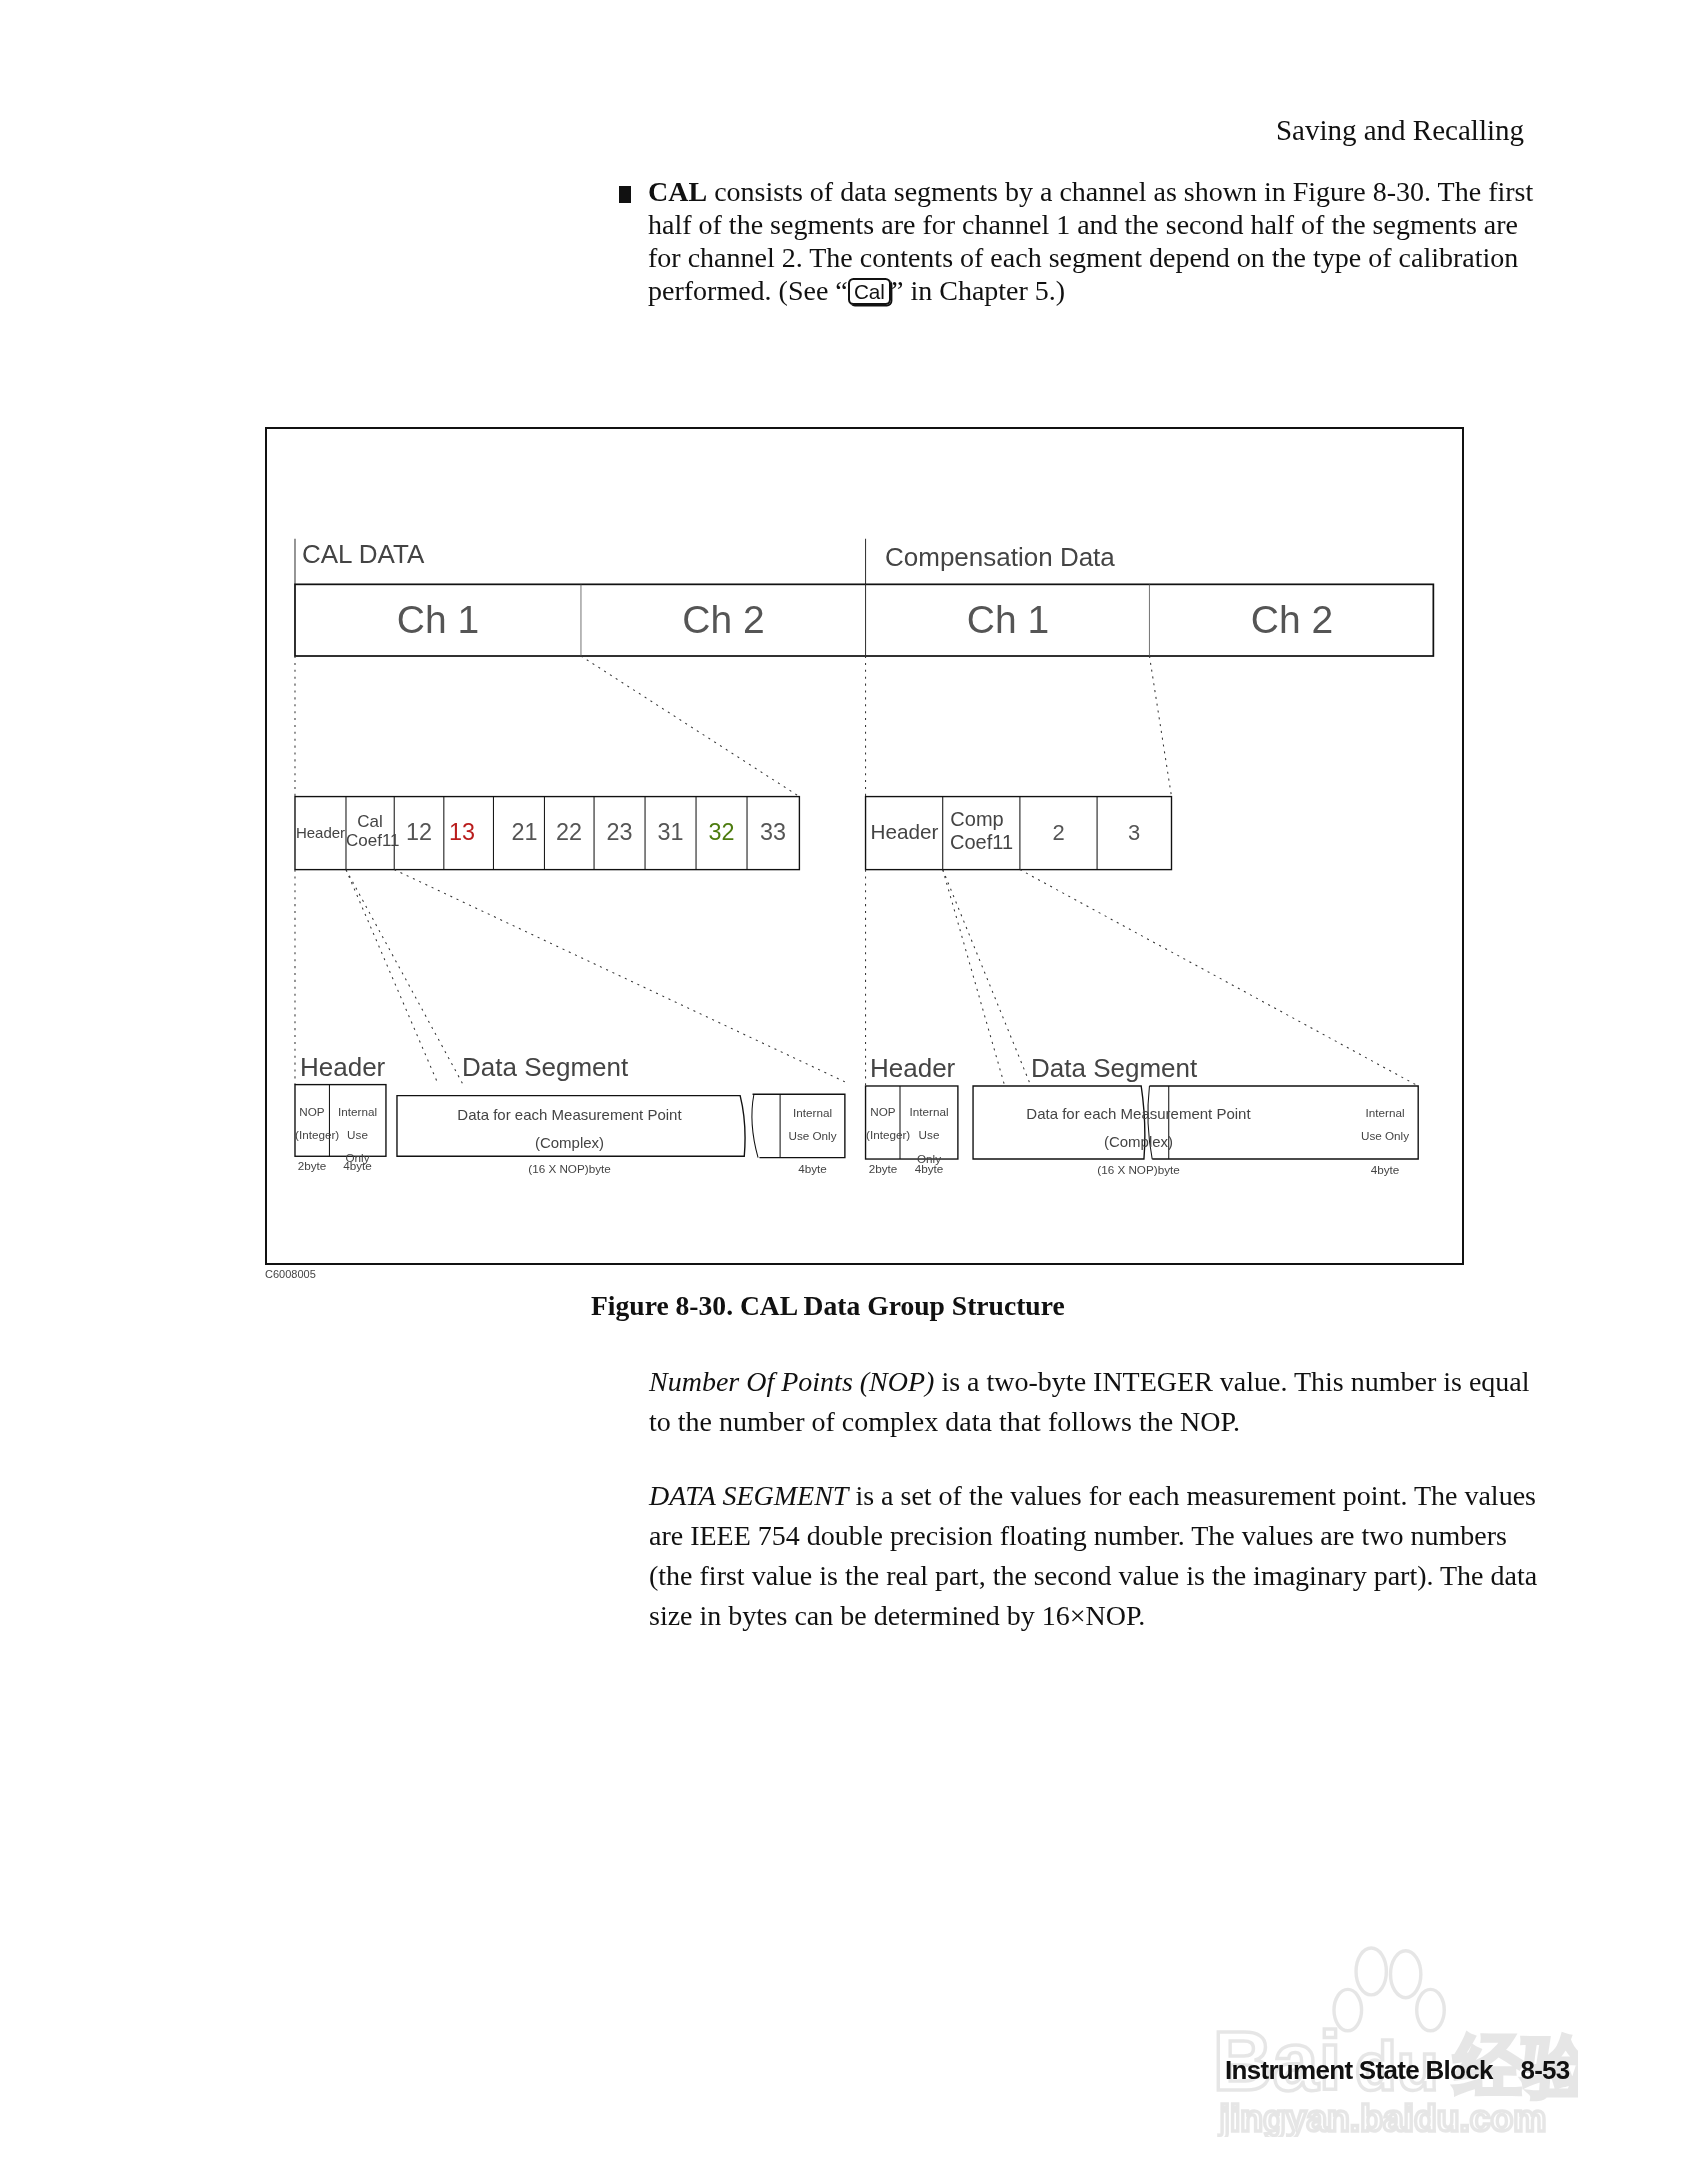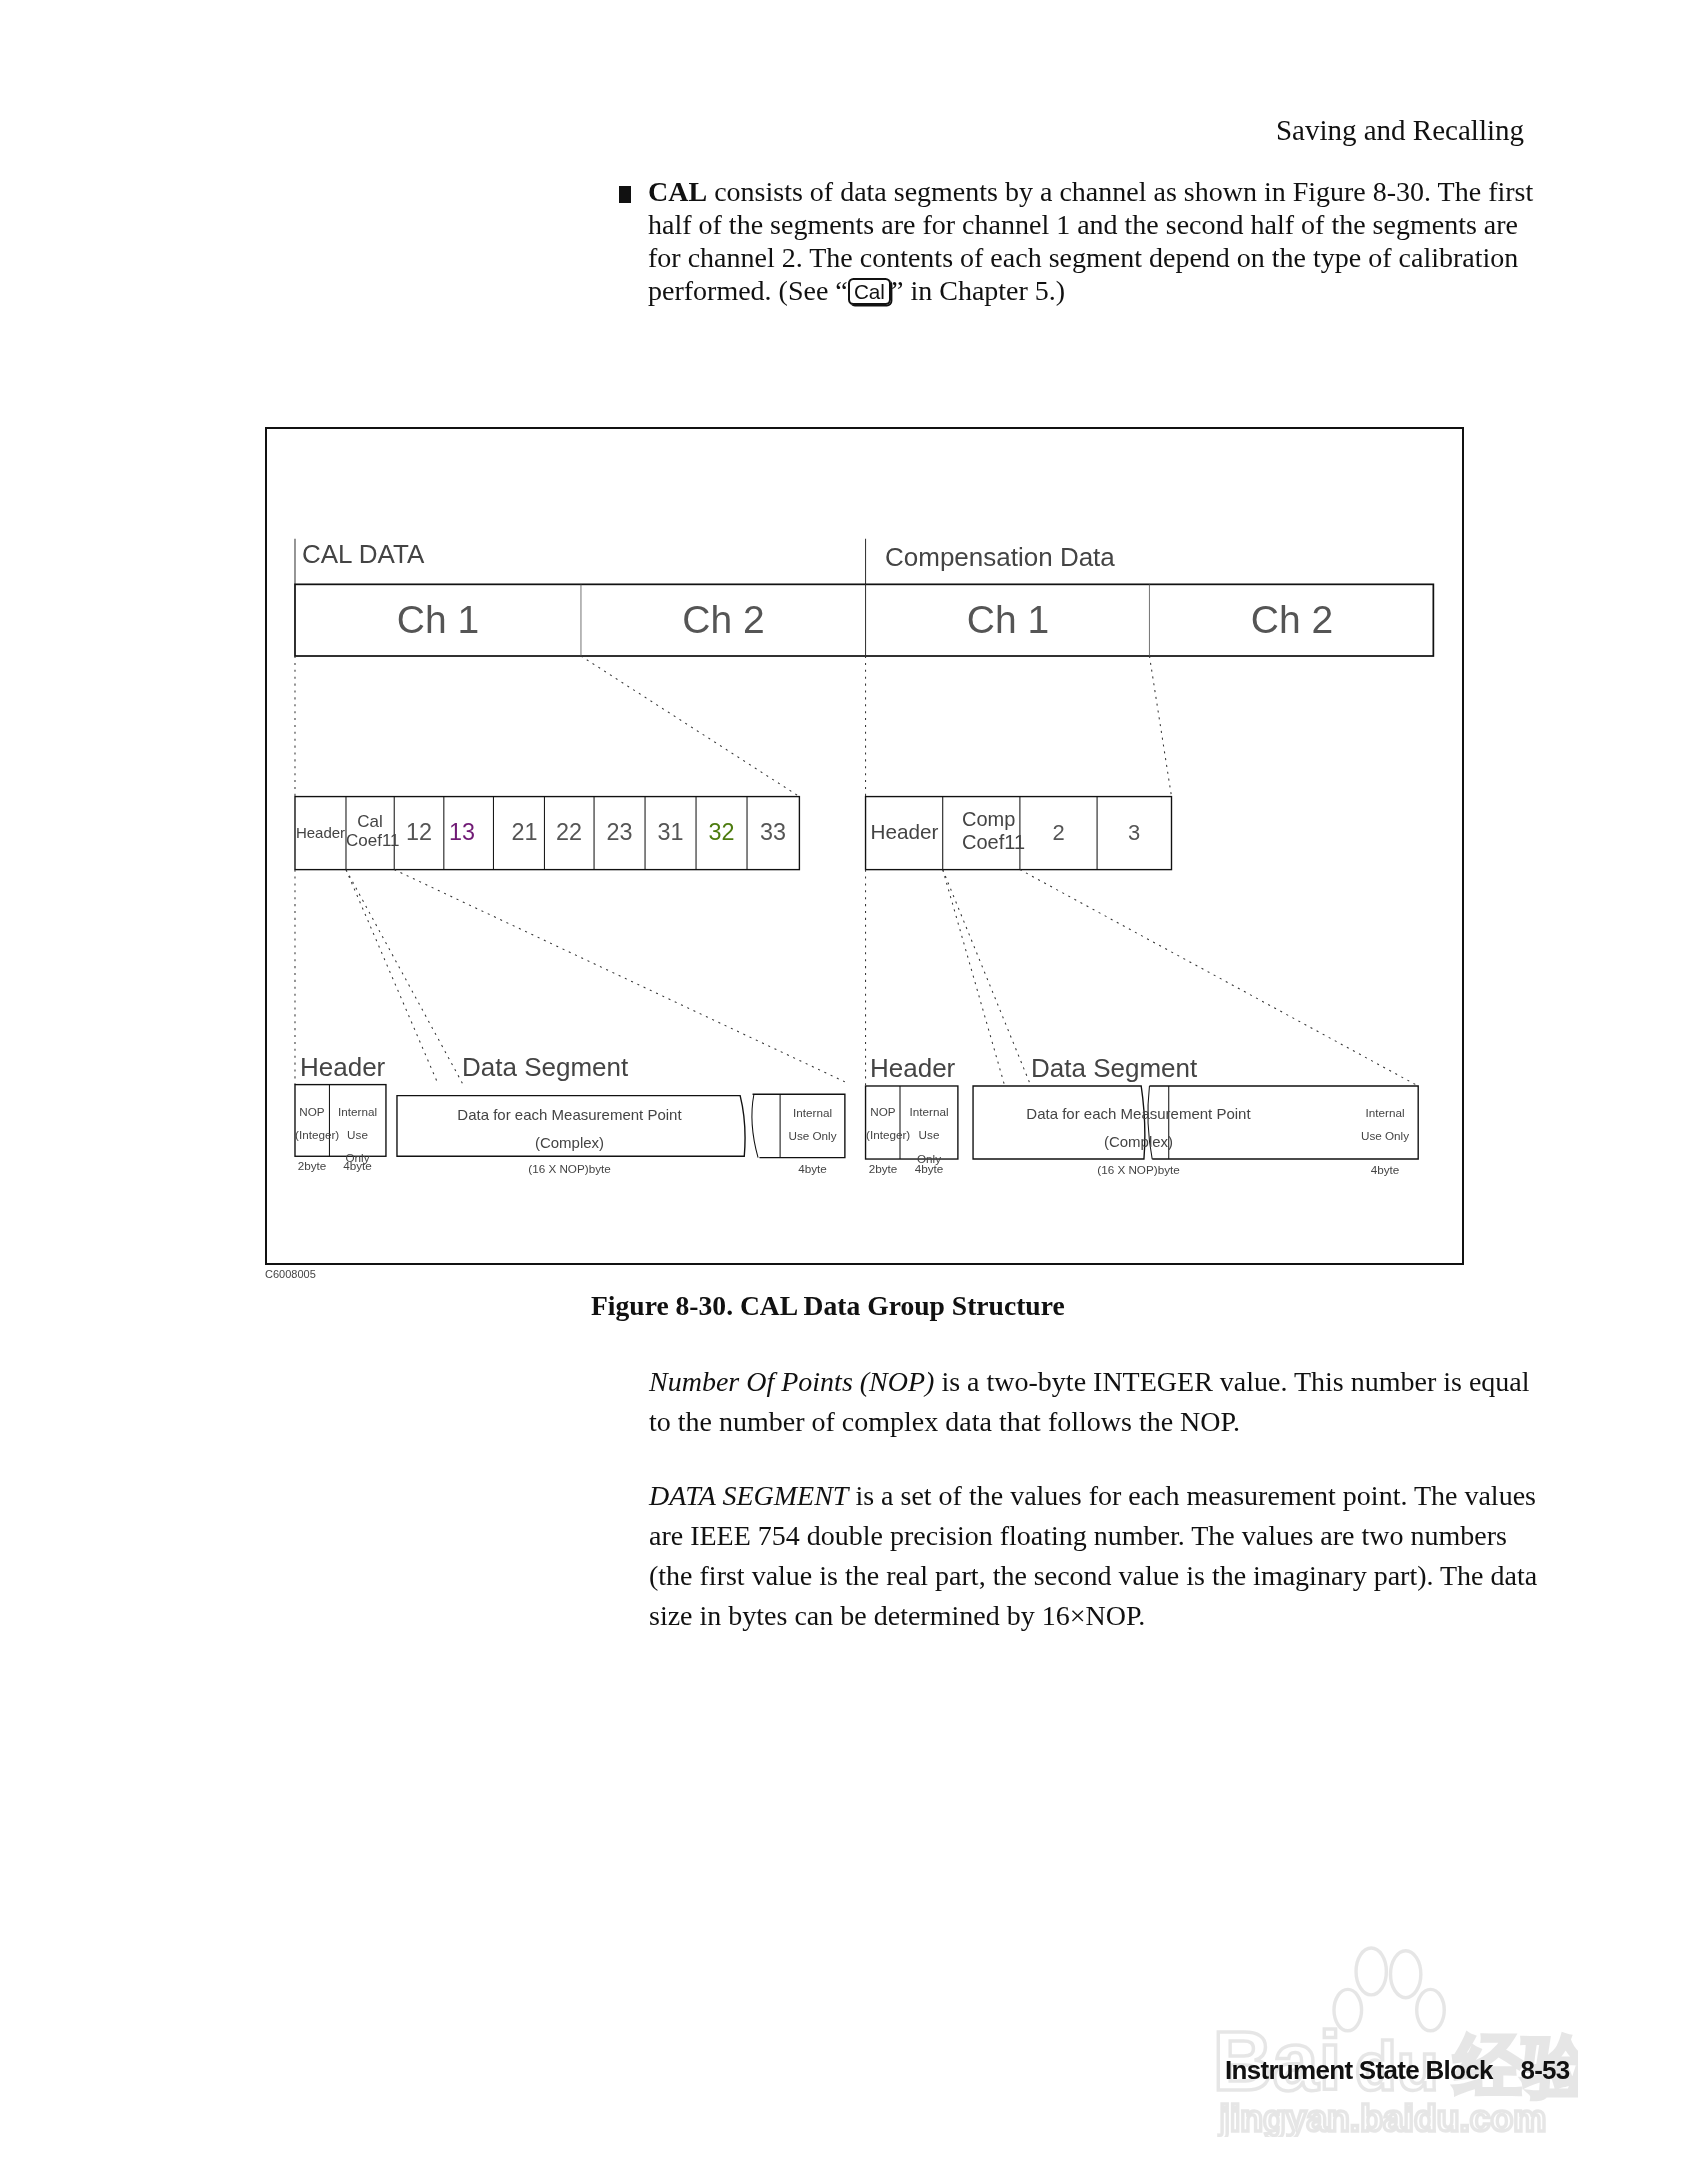--- a/index.html
+++ b/index.html
@@ -110,30 +110,30 @@
 <div class="abs sans" style="left:885px; top:542px; font-size:26px; color:#444;">Compensation Data</div>
 
 <div class="abs sans" style="left:295px; top:598px; width:286px; text-align:center; font-size:39px; color:#555;">Ch 1</div>
 <div class="abs sans" style="left:581px; top:598px; width:285px; text-align:center; font-size:39px; color:#555;">Ch 2</div>
 <div class="abs sans" style="left:866px; top:598px; width:284px; text-align:center; font-size:39px; color:#555;">Ch 1</div>
 <div class="abs sans" style="left:1150px; top:598px; width:284px; text-align:center; font-size:39px; color:#555;">Ch 2</div>
 
 <div class="abs sans" style="left:295px; top:824px; width:51px; text-align:center; font-size:15px; color:#444;">Header</div>
 <div class="abs sans" style="left:346px; top:812px; width:48px; text-align:center; font-size:17px; line-height:19.3px; color:#444;">Cal Coef11</div>
 <div class="abs sans" style="left:394px; top:819px; width:50px; text-align:center; font-size:23.4px; color:#555;">12</div>
-<div class="abs sans" style="left:444px; top:819px; width:36px; text-align:center; font-size:23.4px; color:#701a75;">13</div>
+<div class="abs sans" style="left:444px; top:819px; width:36px; text-align:center; font-size:23.4px; color:#b91c1c;">13</div>
 <div class="abs sans" style="left:493px; top:819px; width:63px; text-align:center; font-size:23.4px; color:#555;">21</div>
 <div class="abs sans" style="left:544px; top:819px; width:50px; text-align:center; font-size:23.4px; color:#555;">22</div>
 <div class="abs sans" style="left:594px; top:819px; width:51px; text-align:center; font-size:23.4px; color:#555;">23</div>
 <div class="abs sans" style="left:645px; top:819px; width:51px; text-align:center; font-size:23.4px; color:#555;">31</div>
 <div class="abs sans" style="left:696px; top:819px; width:51px; text-align:center; font-size:23.4px; color:#4d7c0f;">32</div>
 <div class="abs sans" style="left:747px; top:819px; width:52px; text-align:center; font-size:23.4px; color:#555;">33</div>
 
 <div class="abs sans" style="left:866px; top:820px; width:77px; text-align:center; font-size:20.7px; color:#444;">Header</div>
-<div class="abs sans" style="left:943px; top:808px; width:68px; text-align:center; font-size:20px; line-height:23.4px; color:#444; padding:0 19px; box-sizing:border-box;">Comp Coef11</div>
+<div class="abs sans" style="left:943px; top:808px; width:68px; text-align:center; font-size:20px; line-height:23.4px; color:#444; padding:0 7px; box-sizing:border-box;">Comp Coef11</div>
 <div class="abs sans" style="left:1020px; top:820px; width:77px; text-align:center; font-size:22px; color:#555;">2</div>
 <div class="abs sans" style="left:1097px; top:820px; width:74px; text-align:center; font-size:22px; color:#555;">3</div>
 
 <div class="abs sans" style="left:300px; top:1052px; font-size:26px; color:#444;">Header</div>
 <div class="abs sans" style="left:462px; top:1052px; font-size:26px; color:#444;">Data Segment</div>
 <div class="abs sans" style="left:295px; top:1100px; width:34px; text-align:center; font-size:11.7px; line-height:23px; color:#444;"><span>NOP</span><br><span>(Integer)</span></div>
 <div class="abs sans" style="left:329px; top:1100px; width:57px; text-align:center; font-size:11.7px; line-height:23px; color:#444;"><span>Internal Use</span><br><span>Only</span></div>
 <div class="abs sans" style="left:397px; top:1101px; width:345px; text-align:center; font-size:15px; line-height:27.6px; color:#444;"><span>Data for each Measurement Point</span><br><span>(Complex)</span></div>
 <div class="abs sans" style="left:780px; top:1101px; width:65px; text-align:center; font-size:11.7px; line-height:23.4px; color:#444;"><span>Internal</span><br><span>Use Only</span></div>
 <div class="abs sans" style="left:295px; top:1159px; width:34px; text-align:center; font-size:11.7px; color:#444;">2byte</div>

